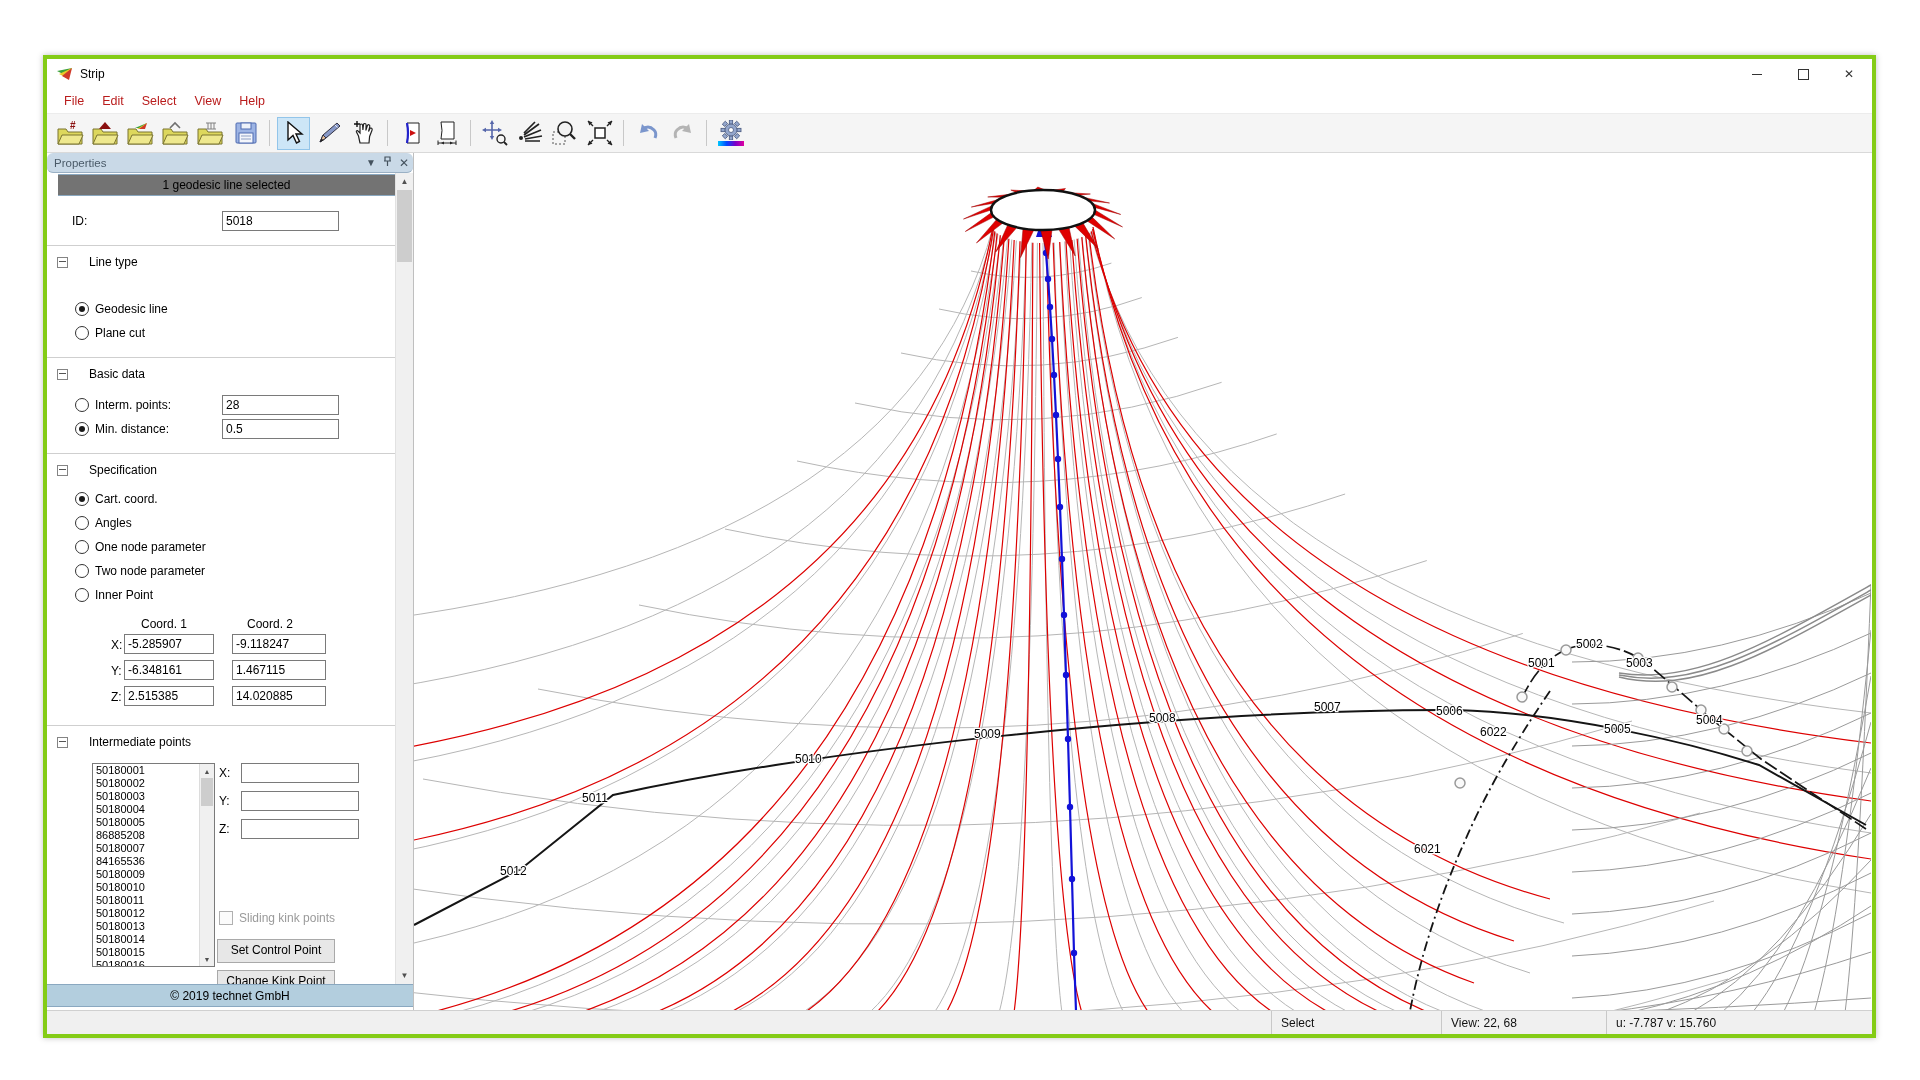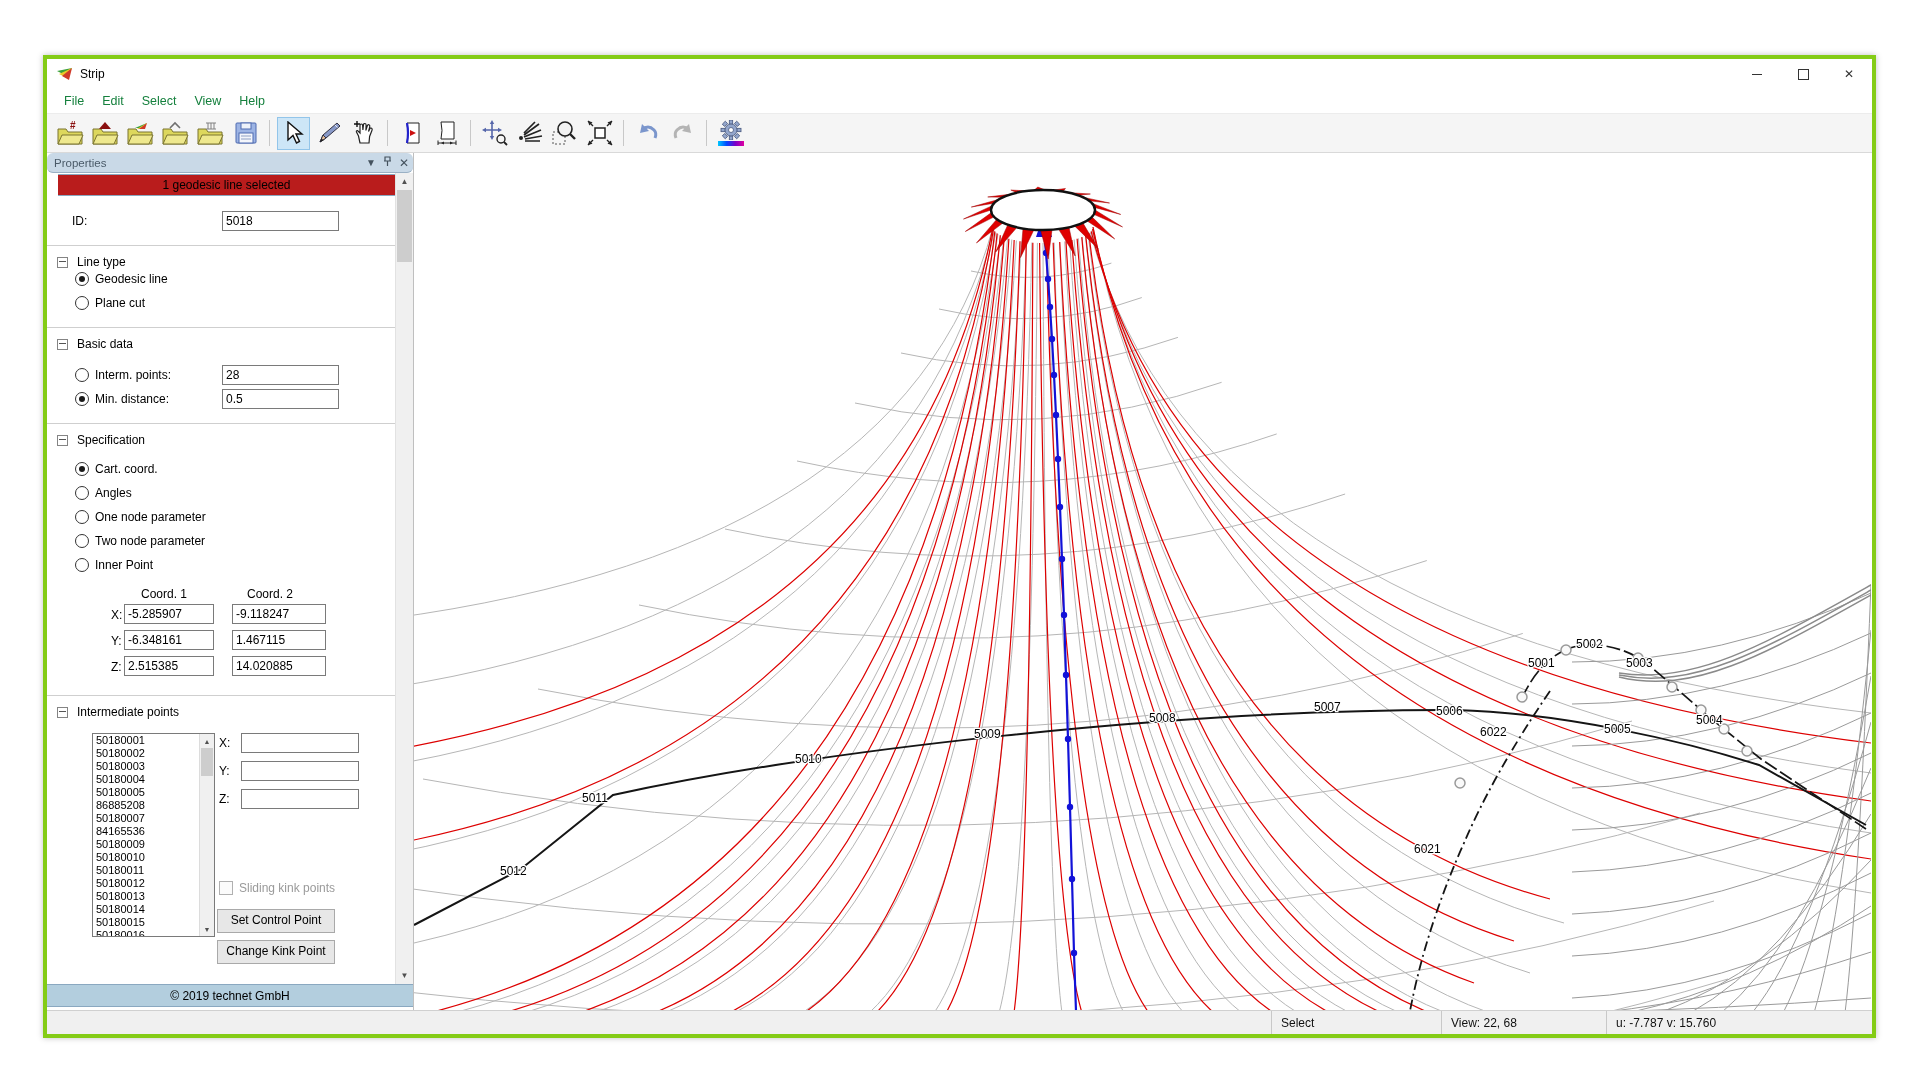--- a/index.html
+++ b/index.html
@@ -12,21 +12,21 @@
   .titlebar .logo{margin-left:9px;width:18px;height:14px;}
   .titlebar .title{font-size:12px;color:#000;margin-left:6px;flex:1;}
   .wctl{display:flex;height:100%;}
   .wctl .btn{width:46px;height:100%;display:flex;align-items:center;justify-content:center;
     font-size:12px;color:#333;}
   .glyph-min{width:10px;border-bottom:1px solid #333;height:1px;display:block;}
   .glyph-max{width:9px;height:9px;border:1px solid #333;display:block;}
   
   .menubar{height:24px;display:flex;align-items:center;background:#fff;
     border-bottom:1px solid #ececec;padding-left:8px;flex:0 0 auto;}
-  .menubar .mitem{padding:3px 9px;font-size:12.5px;color:#15803d;}
+  .menubar .mitem{padding:3px 9px;font-size:12.5px;color:#b91c1c;}
   
   .toolbar{height:38px;background:#f5f5f5;border-bottom:1px solid #d9d9d9;
     display:flex;align-items:center;padding-left:6px;flex:0 0 auto;}
   .tbtn{width:31px;height:31px;display:flex;align-items:center;justify-content:center;
     border:1px solid transparent;margin:0 1px;}
   .tbtn.active{background:#cde6f7;border:1px solid #92c5ea;}
   .tsep{width:1px;height:26px;background:#c8c8c8;margin:0 6px;}
   .gearwrap{display:flex;flex-direction:column;align-items:center;}
   .gradbar{width:26px;height:5px;margin-top:1px;
     background:linear-gradient(90deg,#00c8ff,#0048ff,#7a00c8,#e000a0);}
@@ -40,28 +40,28 @@
   .props-title .pt-label{flex:1;}
   .pt-ico{margin-left:7px;color:#44525e;font-size:10px;line-height:10px;}
   .props-body{flex:1;display:flex;min-height:0;}
   .props-scroll{flex:1;overflow:hidden;position:relative;}
   .vscroll{width:17px;background:#f0f0f0;border-left:1px solid #e2e2e2;
     display:flex;flex-direction:column;flex:0 0 auto;}
   .varrow{height:17px;display:flex;align-items:center;justify-content:center;
     color:#505050;font-size:8px;}
   .vthumb{margin:0 1px;background:#cdcdcd;height:72px;}
   .vfill{flex:1;}
-  .selband{height:20px;background:#b91c1c;border-top:1px solid #8aa8c0;
+  .selband{height:20px;background:#737373;border-top:1px solid #8aa8c0;
     border-bottom:1px solid #8aa8c0;display:flex;align-items:center;
     justify-content:center;font-size:12px;margin-top:1px;margin-left:11px;}
   .idrow{padding:15px 0 14px 0;position:relative;height:20px;}
   .idrow .lbl{position:absolute;left:25px;top:18px;}
   .idrow input{position:absolute;left:175px;top:15px;width:109px;}
   .sectdiv{border-top:1px solid #cfcfcf;margin:0;}
-  .sechead{display:flex;align-items:center;padding:9px 0 2px 10px;}
+  .sechead{display:flex;align-items:center;padding:9px 0 2px 10px;gap:12px;}
   .minusbox{width:9px;height:9px;border:1px solid #848484;position:relative;margin-right:9px;flex:0 0 auto;}
   .minusbox:before{content:"";position:absolute;left:1px;right:1px;top:3px;border-top:1px solid #555;}
   .radio-row{display:flex;align-items:center;margin:8px 0 0 28px;position:relative;height:16px;}
   .radio{width:12px;height:12px;border:1px solid #333;border-radius:50%;margin-right:6px;
     position:relative;background:#fff;flex:0 0 auto;}
   .radio.sel:before{content:"";position:absolute;left:3px;top:3px;width:6px;height:6px;
     border-radius:50%;background:#1a1a1a;}
   .radio-row .rinput{position:absolute;left:147px;top:-2px;width:109px;}
   input[type=text]{border:1px solid #7a7a7a;height:18px;font-size:12px;
     font-family:"Liberation Sans",sans-serif;padding:0 3px;background:#fff;}
@@ -305,21 +305,21 @@
           <div class="idrow">
             <span class="lbl">ID:</span>
             <input type="text" value="5018" style="">
           </div>
 
           <div class="sectdiv"></div>
           <div class="sechead">
               <span class="minusbox"></span>
             <span>Line type</span>
             </div>
-          <div class="radio-row" style="margin-top:0">
+          <div class="radio-row" style="margin-top:30px">
             <span class="radio sel"></span>
             <span>Geodesic line</span>
             </div>
           <div class="radio-row">
             <span class="radio"></span>
             <span>Plane cut</span>
             </div>
 
           <div class="sectdiv" style="margin-top:16px"></div>
           <div class="sechead">

